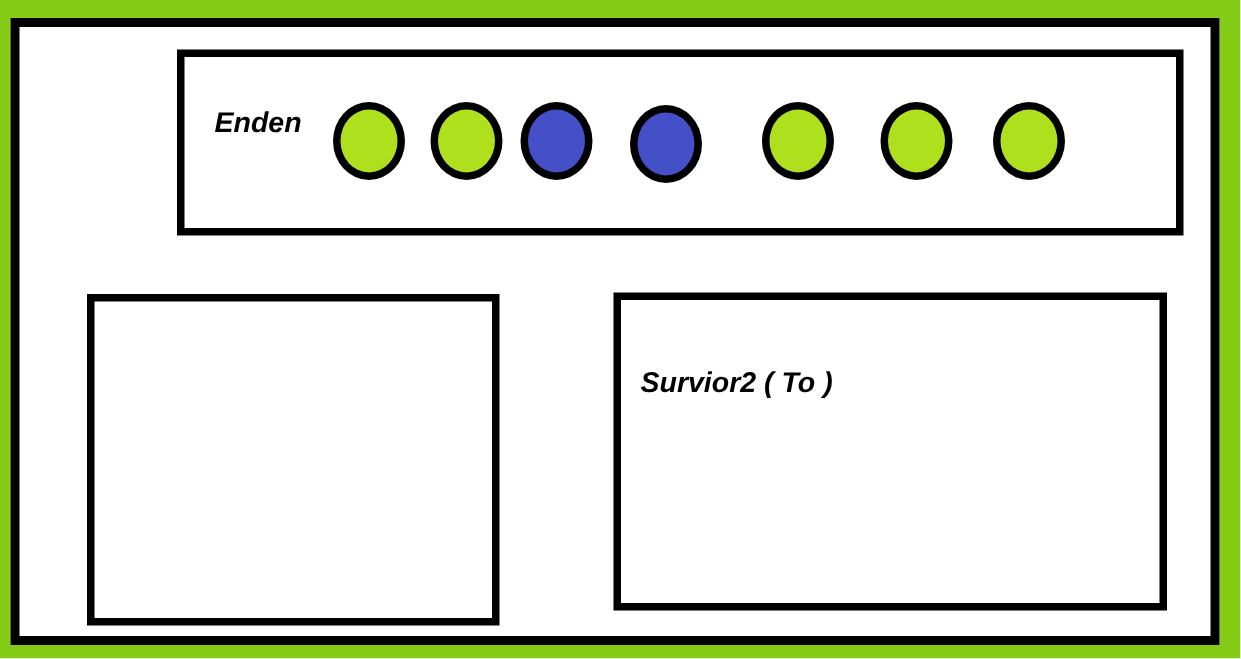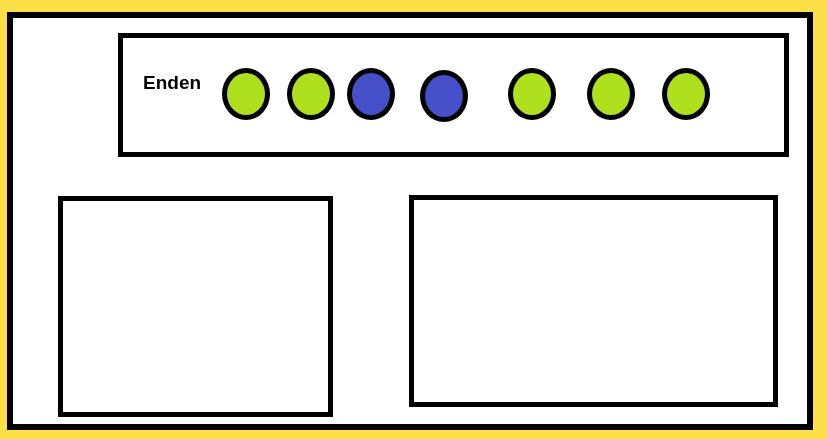--- a/index.html
+++ b/index.html
@@ -5,22 +5,23 @@
   html, body {
     margin: 0;
     padding: 0;
     background: #ffffff;
     font-family: "Liberation Sans", sans-serif;
   }
   #stage {
     position: relative;
     width: 827px;
     height: 439px;
-    background: #fde047;
+    background: #84cc16;
     overflow: hidden;
+    font-style: italic;
   }
   .box {
     position: absolute;
     background: #ffffff;
     box-sizing: content-box;
   }
   #outer-frame {
     left: 7px;
     top: 12px;
     width: 794px;
@@ -101,14 +102,15 @@
       <span class="circle" style="background-color: rgb(69, 80, 200);"></span>
       <span class="circle" style="background-color: rgb(69, 80, 200);"></span>
       <span class="circle" style="background-color: rgb(174, 224, 30);"></span>
       <span class="circle" style="background-color: rgb(174, 224, 30);"></span>
       <span class="circle" style="background-color: rgb(174, 224, 30);"></span>
     </div>
 
   <div id="survivor1-box" class="box"></div>
 
   <div id="survivor2-box" class="box"></div>
+  <span id="survivor2-label" class="label">Survior2 ( To )</span>
 
 </div>
 
 </body></html>

